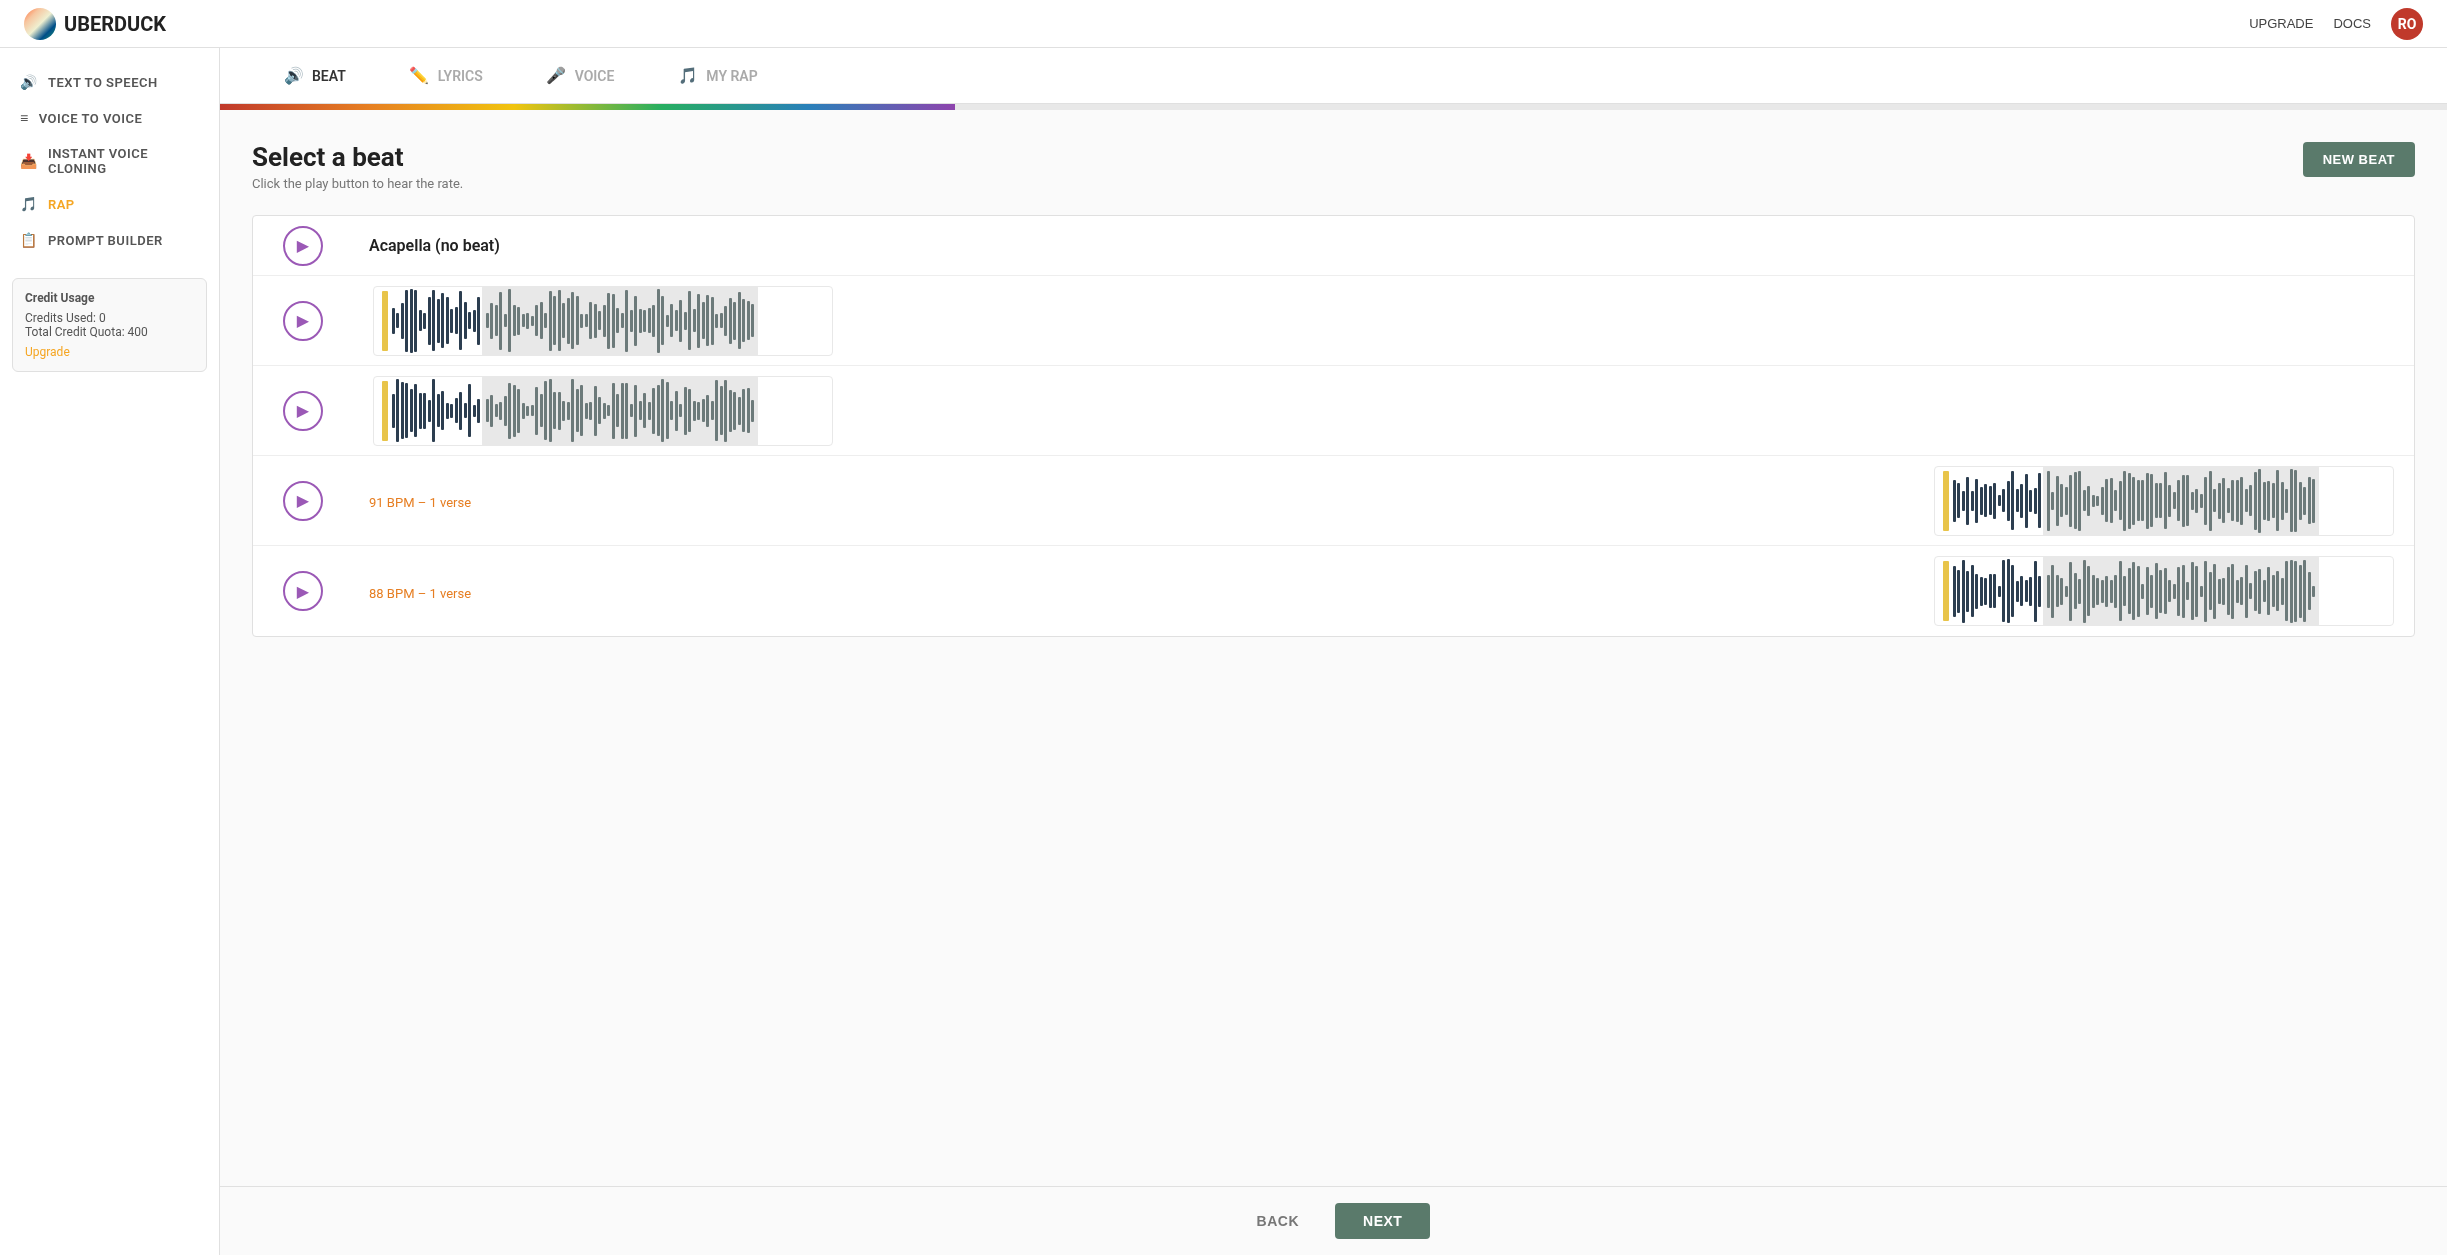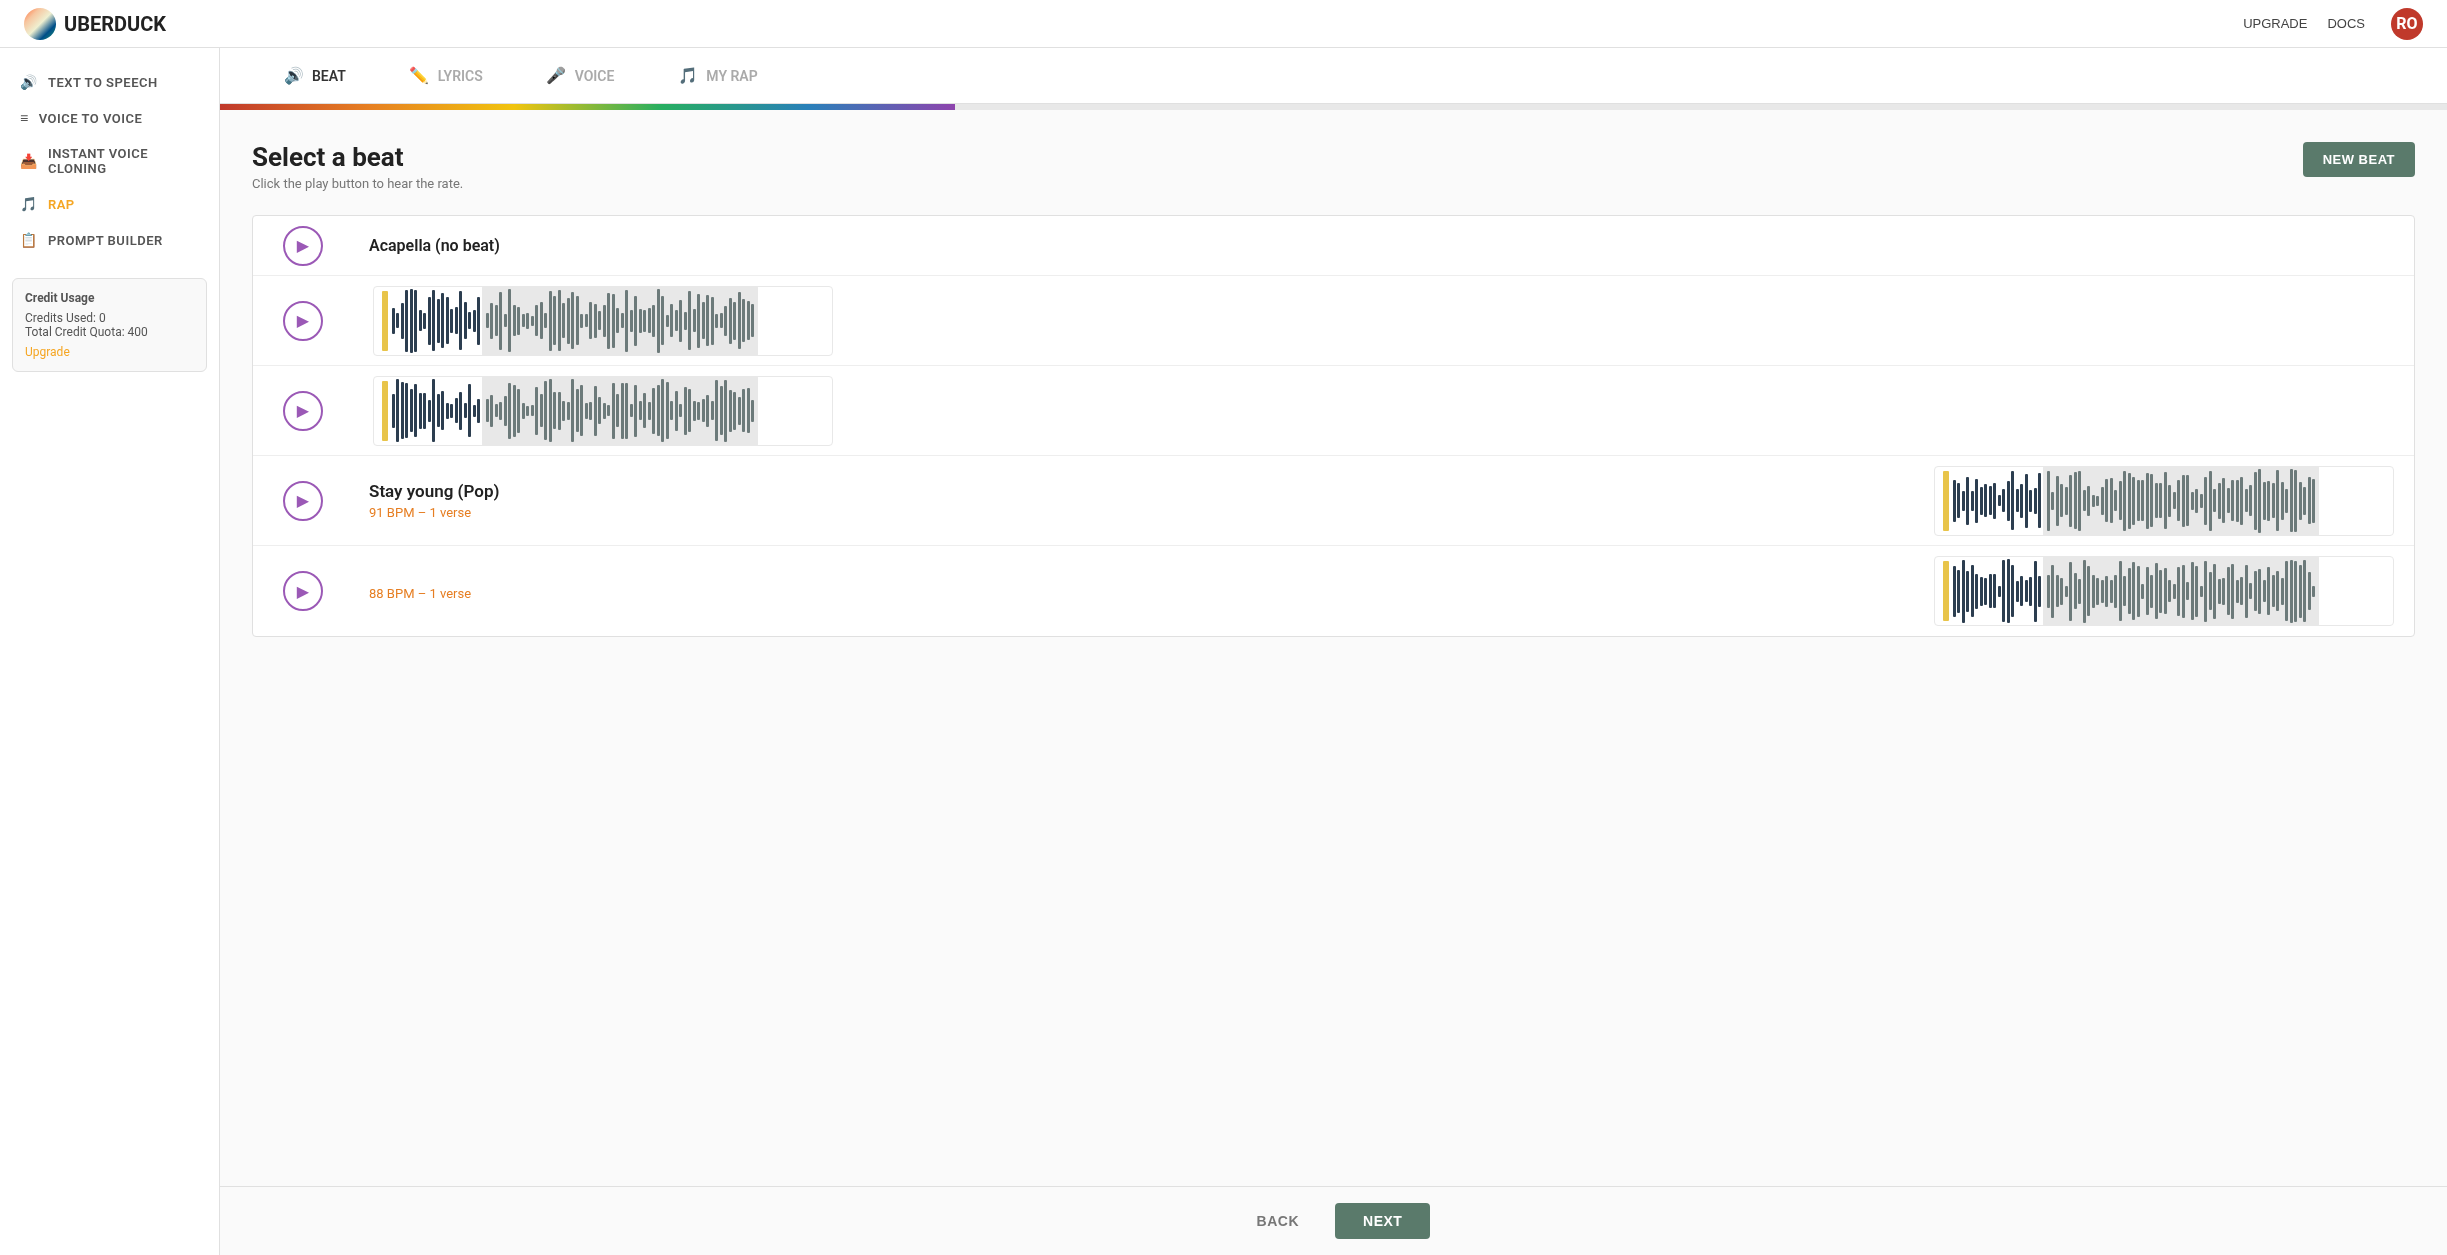--- a/index.html
+++ b/index.html
@@ -4,21 +4,21 @@
   <style>
     * { box-sizing: border-box; margin: 0; padding: 0; }
     body { font-family: -apple-system, BlinkMacSystemFont, 'Segoe UI', Roboto, sans-serif; background: #f5f5f5; color: #333; display: flex; flex-direction: column; height: 100vh; overflow: hidden; }
 
     
     .header { display: flex; align-items: center; justify-content: space-between; padding: 0 24px; height: 48px; background: #fff; border-bottom: 1px solid #e0e0e0; }
     .header-logo { display: flex; align-items: center; gap: 8px; font-weight: 700; font-size: 20px; color: #222; }
     .logo-icon { width: 32px; height: 32px; border-radius: 50%; background: linear-gradient(135deg, #ff6b35, #f7c59f, #efefd0, #004e89, #1a936f); }
     .header-right { display: flex; align-items: center; gap: 20px; }
     .header-btn { font-size: 13px; color: #444; cursor: pointer; text-decoration: none; background: none; border: none; }
-    .avatar { width: 32px; height: 32px; border-radius: 50%; background: #c0392b; color: #fff; display: flex; align-items: center; justify-content: center; font-size: 16px; font-weight: 700; cursor: pointer; margin-left: 6px; }
+    .avatar { width: 32px; height: 32px; border-radius: 50%; background: #c0392b; color: #fff; display: flex; align-items: center; justify-content: center; font-size: 14px; font-weight: 700; cursor: pointer; }
 
     
     .layout { display: flex; flex: 1; overflow: hidden; }
 
     
     .sidebar { width: 220px; background: #fff; border-right: 1px solid #e0e0e0; padding: 16px 0; flex-shrink: 0; }
     .sidebar-item { display: flex; align-items: center; gap: 10px; padding: 10px 20px; font-size: 13px; font-weight: 600; color: #555; cursor: pointer; text-transform: uppercase; letter-spacing: 0.5px; }
     .sidebar-item.active { color: #f5a623; }
     .sidebar-item .si-icon { font-size: 14px; }
     .credit-box { margin: 20px 12px 0; padding: 12px; background: #f9f9f9; border: 1px solid #e0e0e0; border-radius: 6px; font-size: 12px; color: #555; }
@@ -338,21 +338,20 @@
                   <div style="width:3px;border-radius:1px;background:#6c7a7a;height:22px;flex-shrink:0;"></div>
           </div>
         </div>
       </div>
     </div>
           <div class="beat-row">
       <div class="beat-play">
         <button class="play-btn">▶</button>
       </div>
       <div class="beat-info">
-        <div class="beat-name">Stay young (Pop)</div>
         <div class="beat-meta">91 BPM – 1 verse</div>
       </div>
       <div class="beat-wave">
         <div style="display:flex;align-items:center;gap:1.5px;height:70px;background:#fff;padding:4px 8px;border-radius:4px;border:1px solid #e8e8e8;width:460px;overflow:hidden;">
           <div style="width:6px;background:#e8c44a;border-radius:1px;height:60px;flex-shrink:0;margin-right:2px;"></div>
           <div style="width:3px;border-radius:1px;background:#2c3e50;height:42px;flex-shrink:0;"></div>
                 <div style="width:3px;border-radius:1px;background:#2c3e50;height:35px;flex-shrink:0;"></div>
                 <div style="width:3px;border-radius:1px;background:#2c3e50;height:20px;flex-shrink:0;"></div>
                 <div style="width:3px;border-radius:1px;background:#2c3e50;height:48px;flex-shrink:0;"></div>
                 <div style="width:3px;border-radius:1px;background:#2c3e50;height:20px;flex-shrink:0;"></div>

